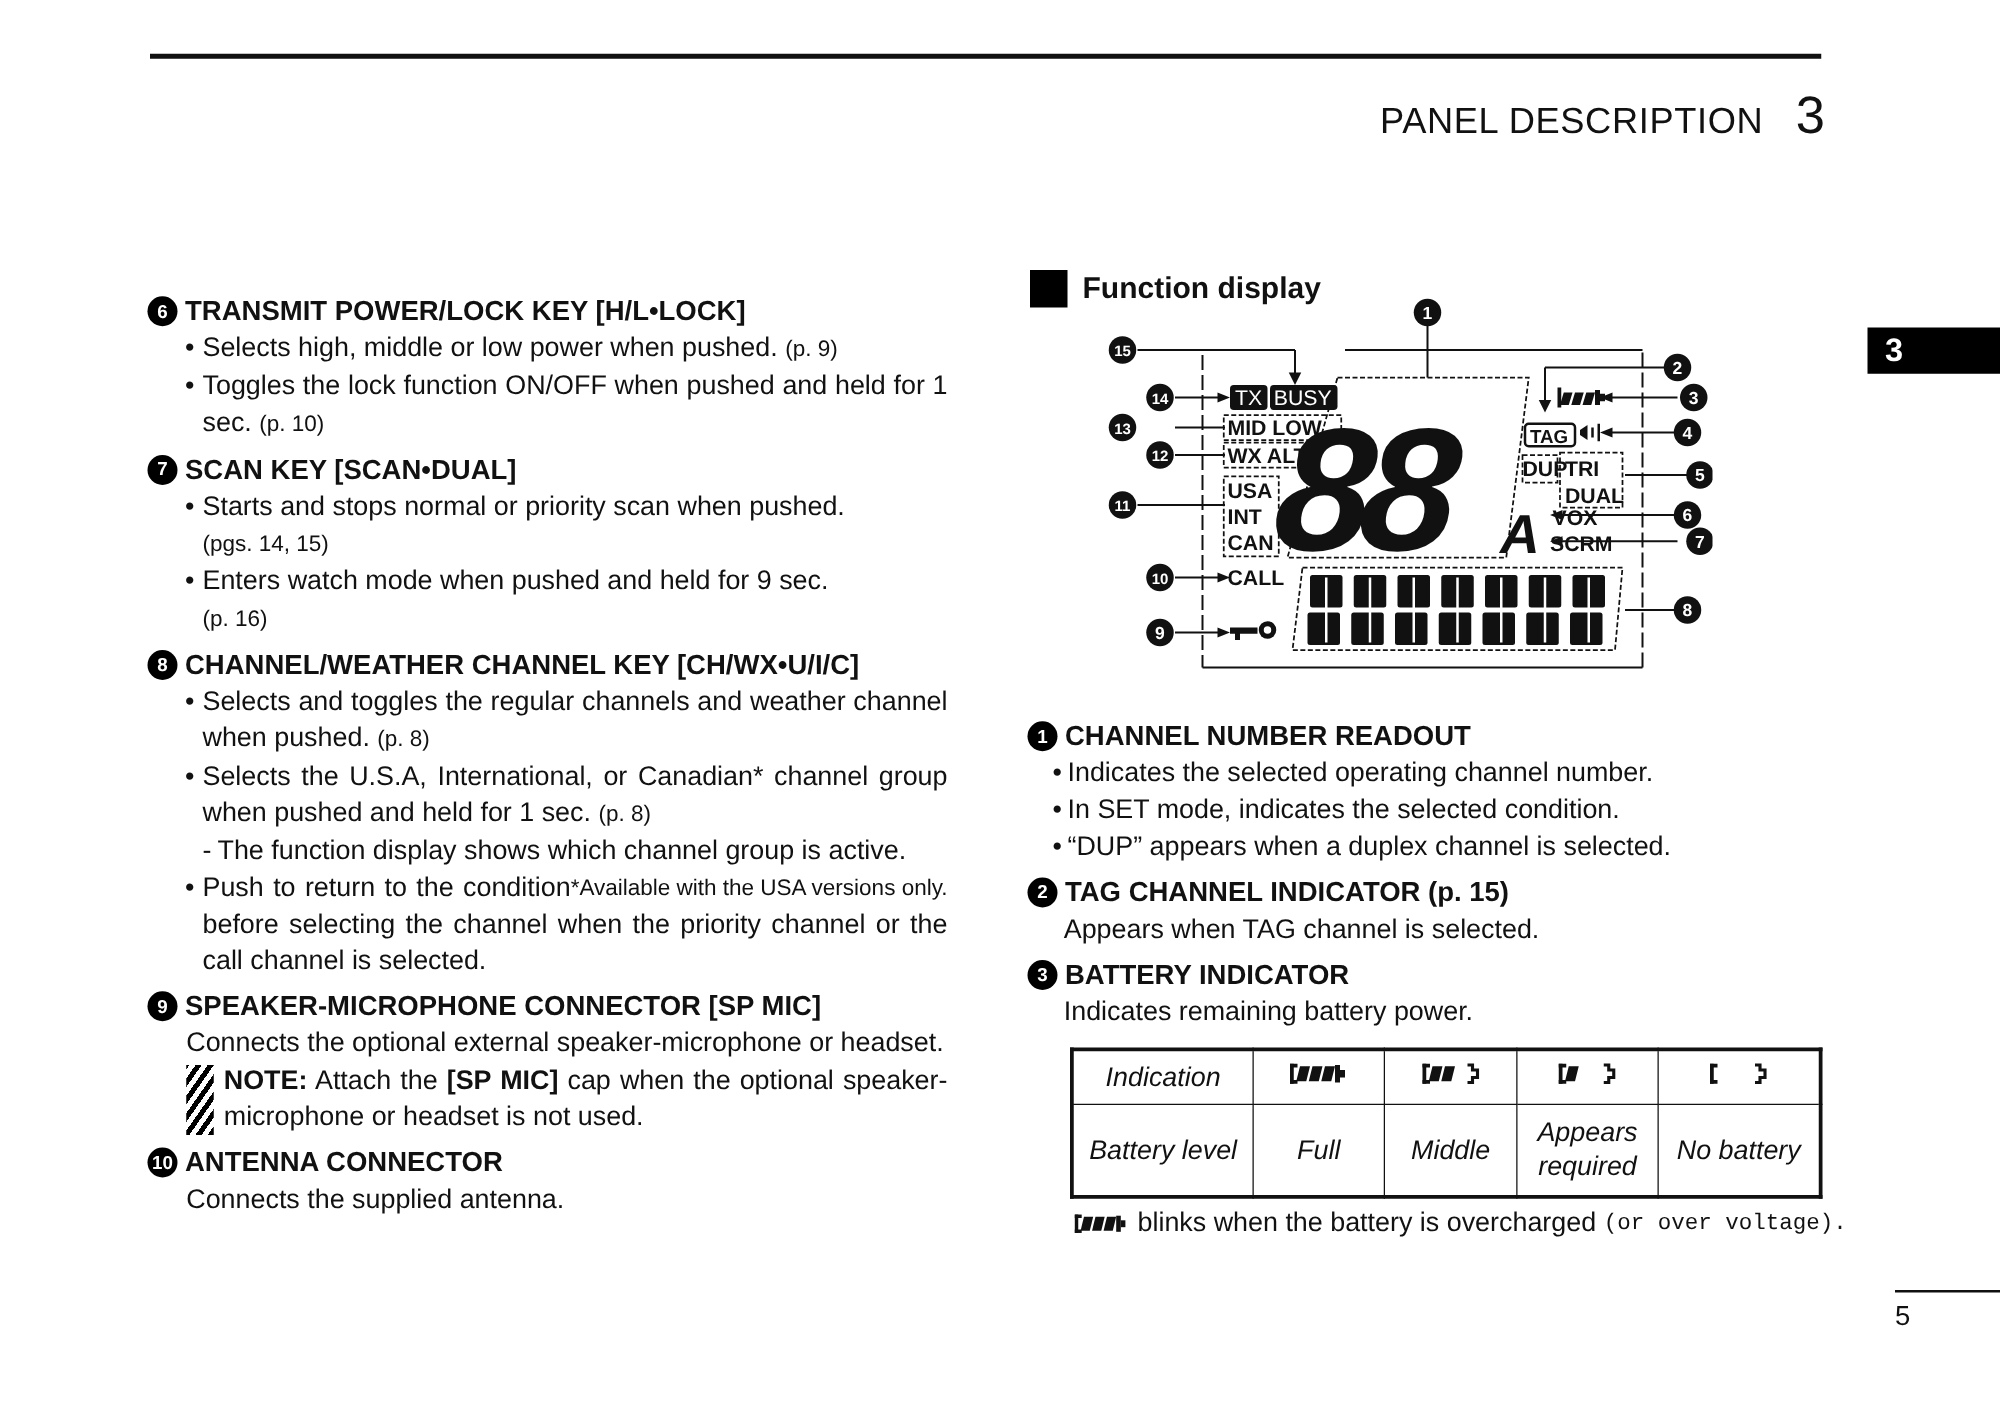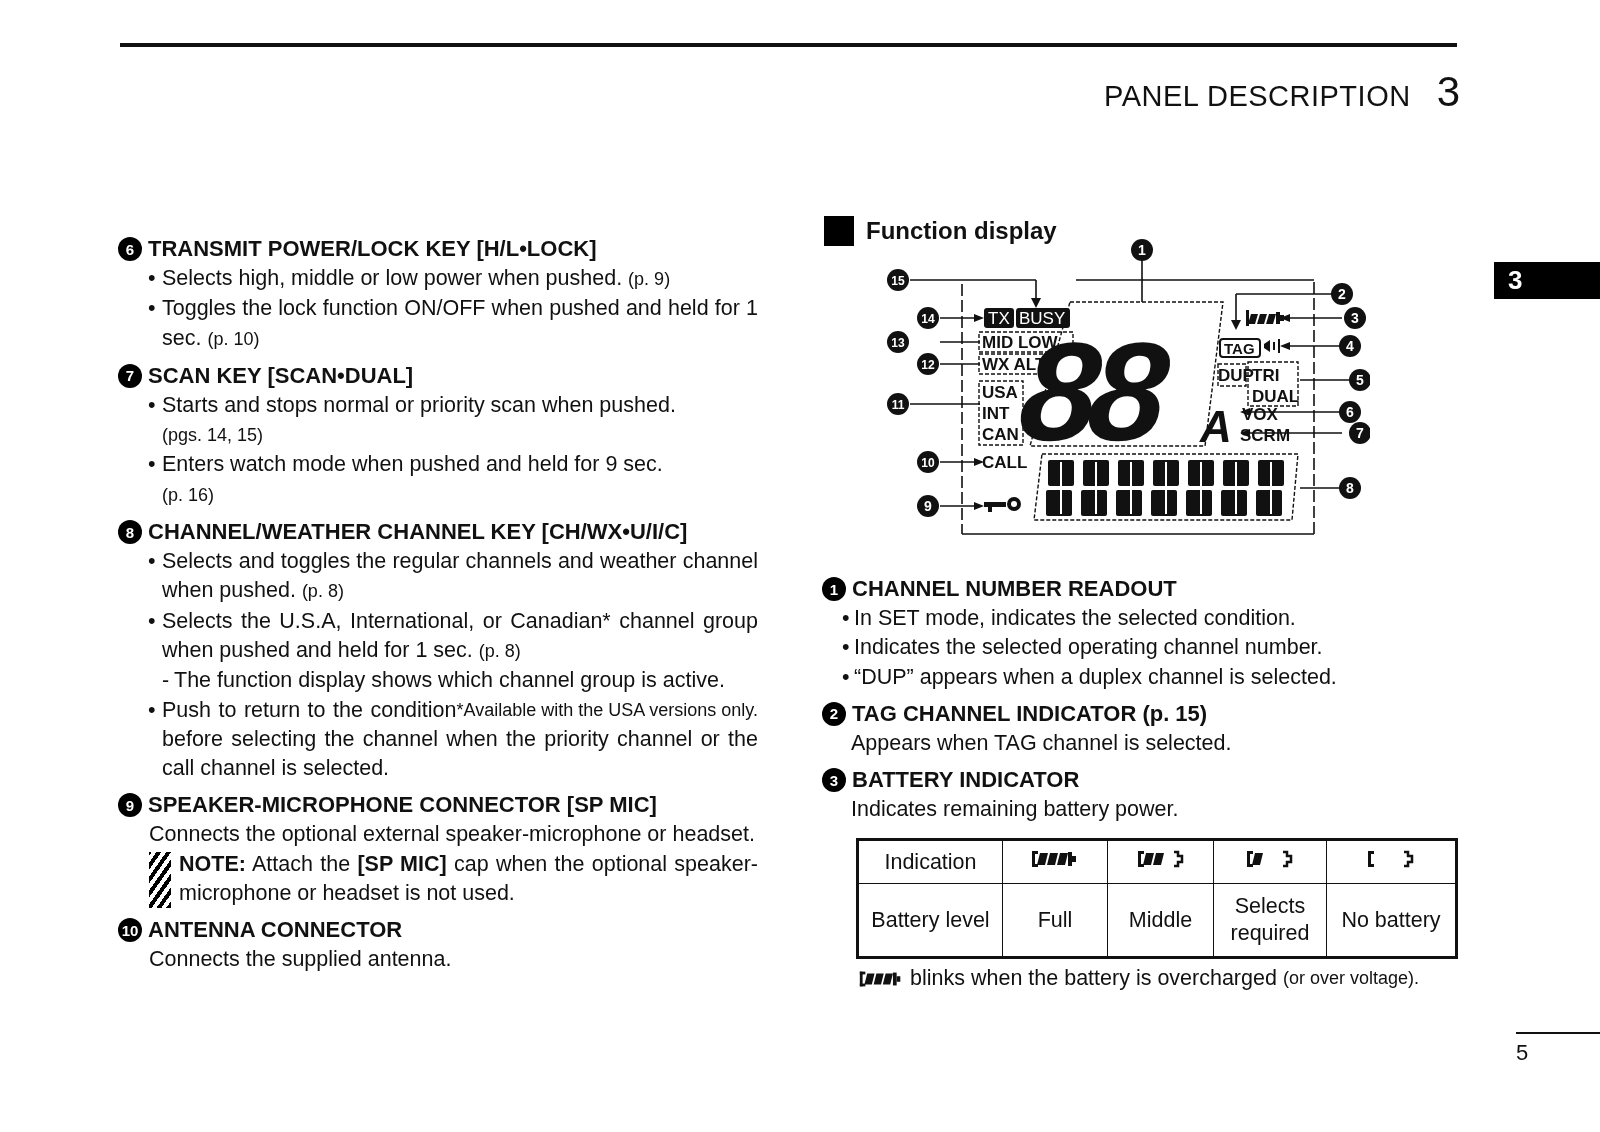--- a/index.html
+++ b/index.html
@@ -36,26 +36,26 @@
   
   .section-title { position: absolute; left: 824px; top: 168px; font-weight: bold; font-size: 24px; display: flex; align-items: center; gap: 12px; margin-top: 48px; }
   .section-title .sq { width: 30px; height: 30px; background: #000; display: inline-block; }
 
   .diagram { position: absolute; left: 880px; top: 236px; width: 490px; height: 310px; }
   .col-right { position: absolute; left: 822px; top: 574px; width: 640px; }
   .col-right .bullet { padding-left: 32px; }
   .col-right .bullet::before { left: 20px; }
   .col-right .plain { padding-left: 29px; }
 
-  .batt-table { position: absolute; left: 856px; top: 838px; border-collapse: collapse; border: 3px solid #111; }
+  .batt-table { position: absolute; left: 856px; top: 838px; border-collapse: collapse; border: 3px solid #111; font-style: italic; }
   .batt-table td { border: 1.5px solid #111; text-align: center; font-size: 21.5px; line-height: 27px; }
   .batt-table tr.r1 td { height: 44px; }
   .batt-table tr.r2 td { height: 74px; }
   .batt-caption { position: absolute; left: 858px; top: 966px; font-size: 21.5px; display: flex; align-items: center; gap: 6px; }
-  .batt-caption .ref { font-size: 18px; }
+  .batt-caption .ref { font-size: 18px; font-family: Liberation Mono, monospace; }
 </style>
 </head>
 <body>
 
 <div class="top-rule"></div>
 <div class="running-head">
   <span class="title">PANEL DESCRIPTION</span>
   <span class="num">3</span>
 </div>
 <div class="chapter-tab">3</div>
@@ -323,22 +323,22 @@
     <line x1="391" y1="226" x2="391" y2="278"></line>
   </g>
 </svg>
 
 <div class="col-right">
   <div class="item">
     <div class="item-head">
       <span class="num-badge">1</span>
       <span>CHANNEL NUMBER READOUT</span>
     </div>
+    <div class="bullet">Indicates the selected operating channel number.</div>
     <div class="bullet">In SET mode, indicates the selected condition.</div>
-    <div class="bullet">Indicates the selected operating channel number.</div>
     <div class="bullet">“DUP” appears when a duplex channel is selected.</div>
   </div>
   <div class="item">
     <div class="item-head">
       <span class="num-badge">2</span>
       <span>TAG CHANNEL INDICATOR</span>
       <span style="font-weight:bold">(p. 15)</span>
     </div>
     <div class="plain">Appears when TAG channel is selected.</div>
   </div>
@@ -392,21 +392,21 @@
             <rect x="2" y="2" width="6" height="3" fill="#111"></rect>
             <rect x="2" y="15" width="6" height="3" fill="#111"></rect>
             <path d="M38 3 h4 v4 h4 v6 h-4 v4 h-4" fill="none" stroke="#111" stroke-width="2.5"></path>
           </svg>
     </td>
   </tr>
   <tr class="r2">
     <td>Battery level</td>
     <td>Full</td>
     <td>Middle</td>
-    <td style="padding:0 4px">Selects required</td>
+    <td style="padding:0 4px">Appears required</td>
     <td>No battery</td>
   </tr>
 </tbody>
   </table>
 
 <div class="batt-caption">
   <svg width="46" height="20" viewBox="0 0 50 20">
       <rect x="2" y="2" width="3" height="16" fill="#111"></rect>
       <rect x="2" y="2" width="6" height="3" fill="#111"></rect>
       <rect x="2" y="15" width="6" height="3" fill="#111"></rect>

